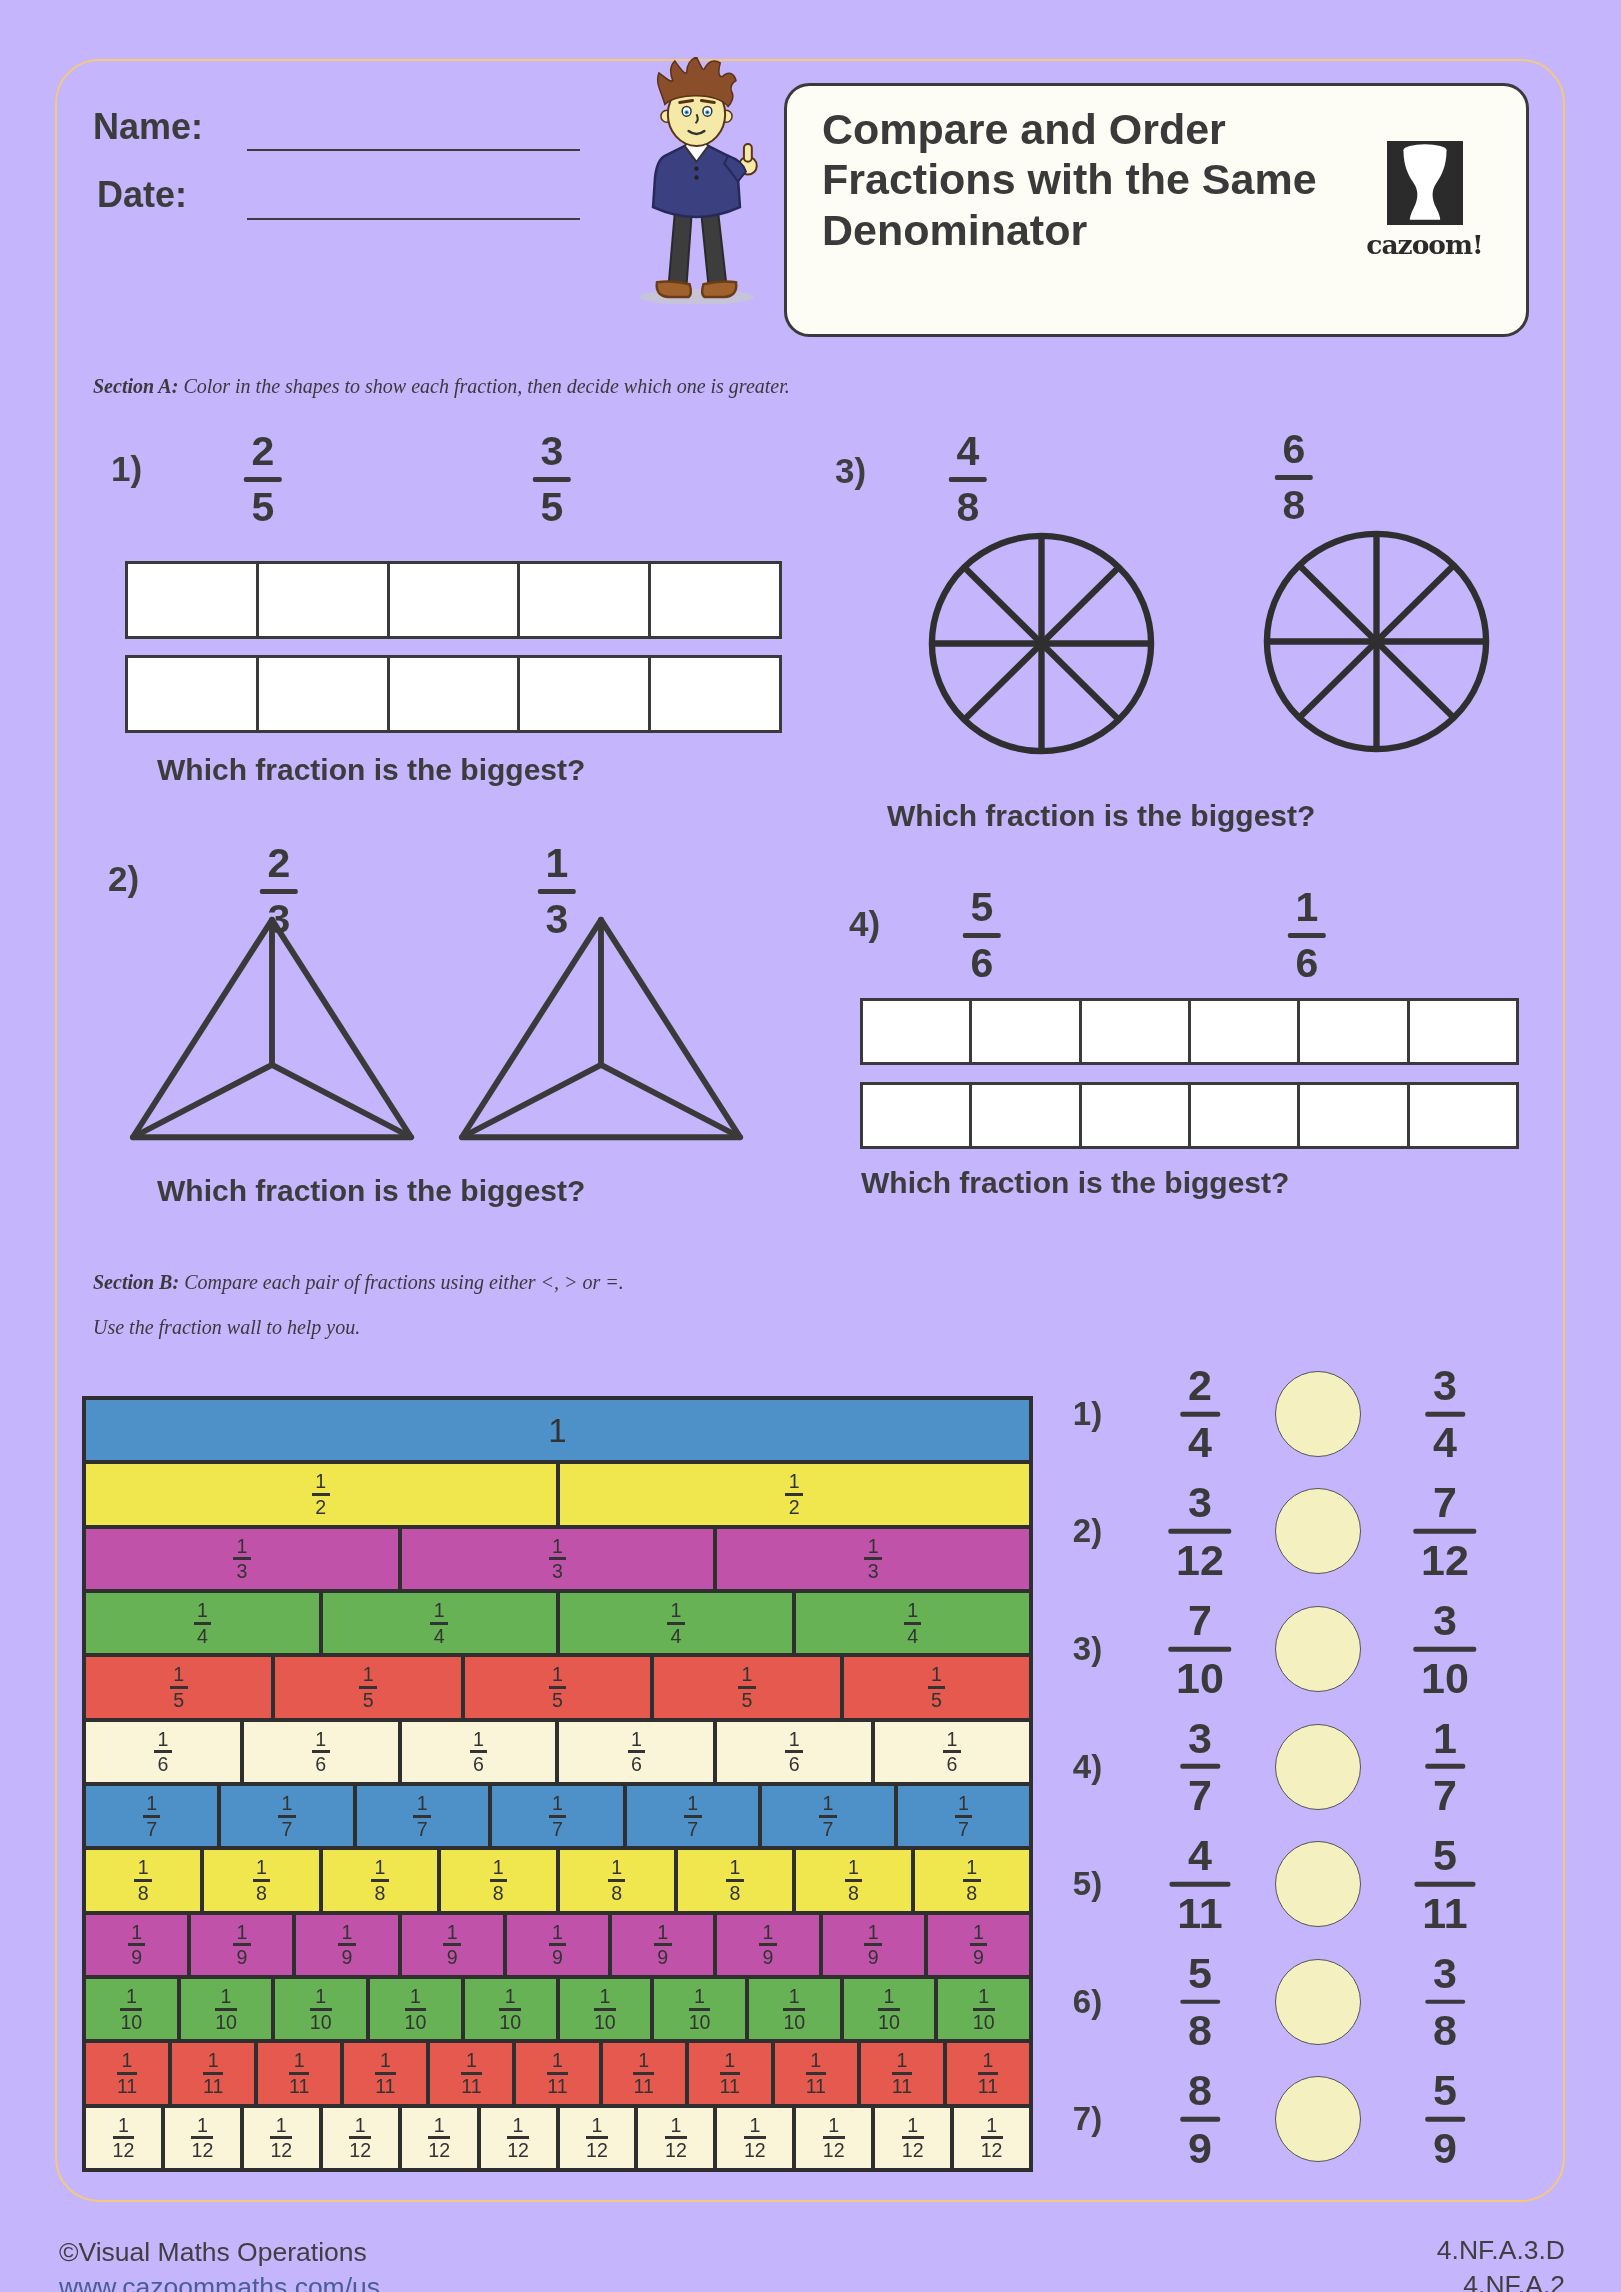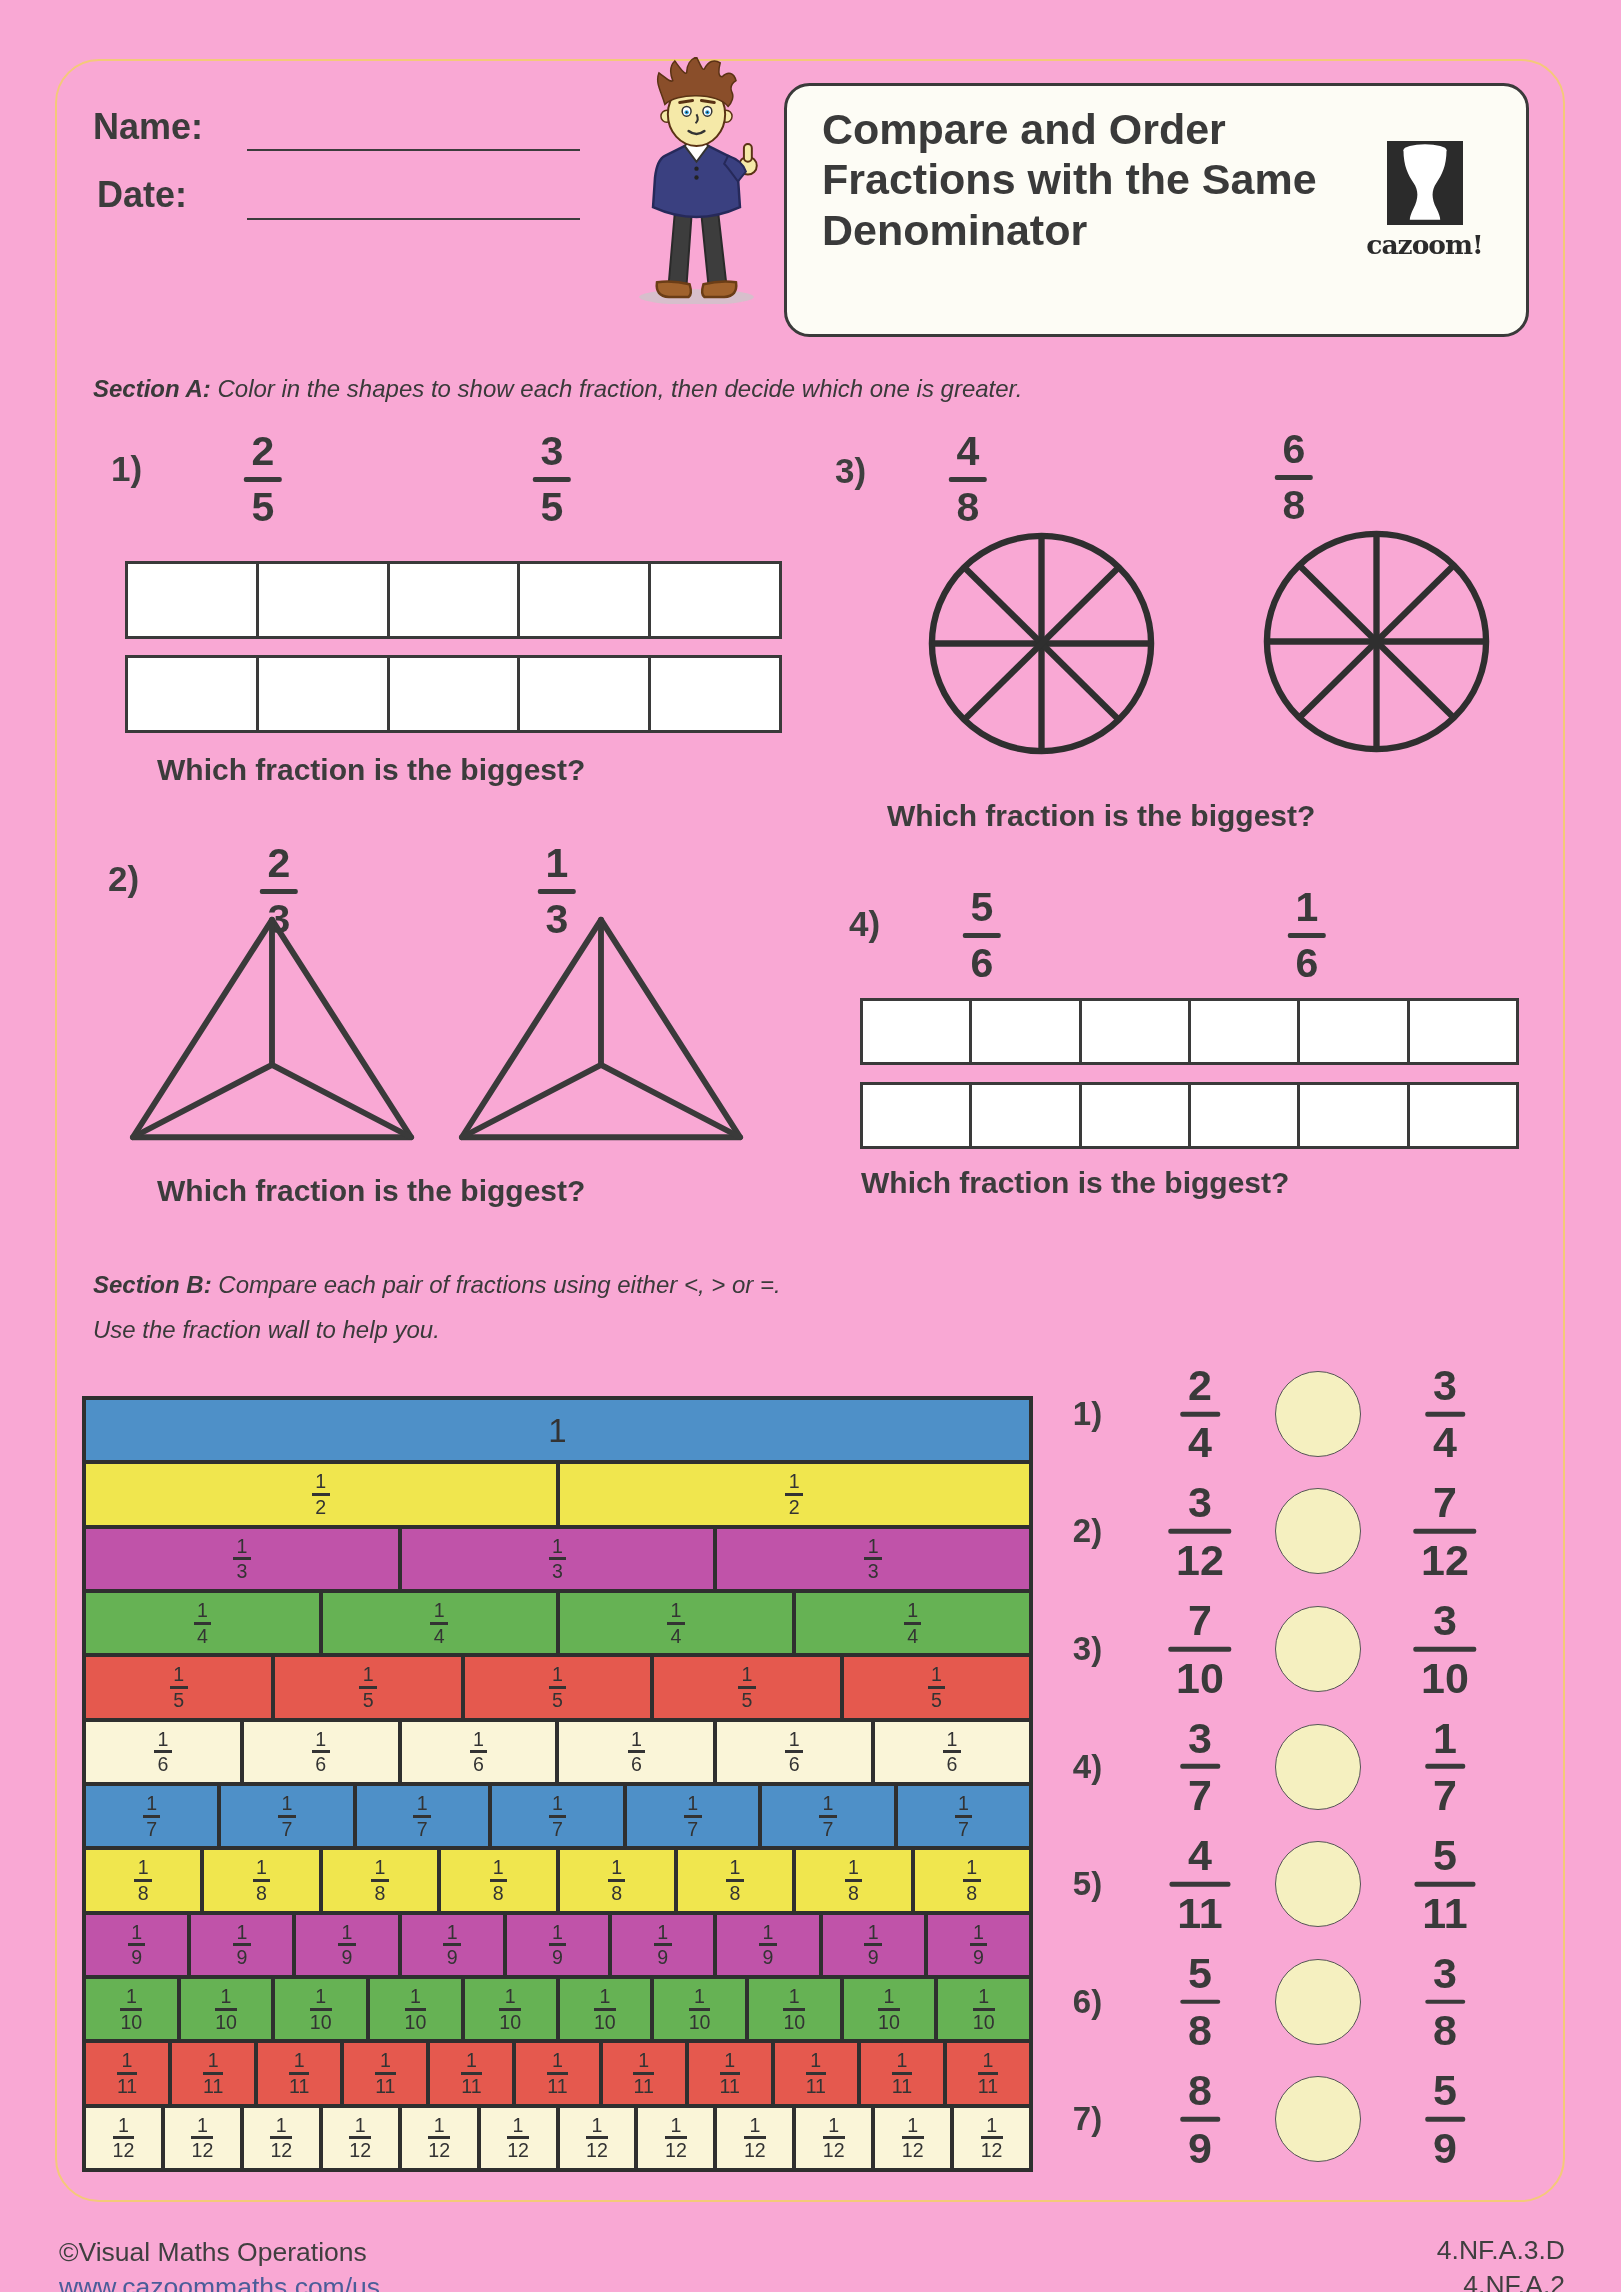--- a/index.html
+++ b/index.html
@@ -1,36 +1,36 @@
 <!DOCTYPE html>
 <html><head>
 <meta charset="utf-8">
 <style>
   html,body{margin:0;padding:0;background:#fff;}
-  #sheet{position:relative;width:1621px;height:2293px;background:#f9a8d4;
+  #sheet{position:relative;width:1621px;height:2293px;background:#c4b5fd;
          font-family:"Liberation Sans",sans-serif;color:#3a3a3a;overflow:hidden;}
   .abs{position:absolute;}
 
   
   .sheet-border{position:absolute;left:55px;top:59px;width:1506px;height:2139px;
     border:2.9px solid #F4C979;border-radius:44px;}
 
   
   .field-label{font-weight:bold;font-size:36px;color:#3c3c3c;}
   .write-line{position:absolute;height:0;border-bottom:2px solid #3c3c3c;}
   .title-box{position:absolute;left:784px;top:83px;width:745px;height:254px;background:#FDFCF5;
     border:3.9px solid #3a3a3a;border-radius:25.5px;box-sizing:border-box;}
   .title-text{position:absolute;left:35px;top:17.6px;width:549px;font-weight:bold;font-size:43px;
     line-height:1.18;color:#3a3a3a;}
   .logo-box{position:absolute;left:600px;top:55px;width:76px;height:84px;background:#2b2b2b;}
   .logo-caption{position:absolute;left:559px;top:143px;width:157px;text-align:center;
     font-family:"DejaVu Serif",serif;font-weight:bold;font-size:26.5px;color:#2b2b2b;letter-spacing:-1px;}
 
   
-  .sec-head{font-family:Liberation Sans, sans-serif;font-style:italic;font-size:24px;color:#3a3a3a;white-space:nowrap;}
+  .sec-head{font-family:Liberation Serif, serif;font-style:italic;font-size:20px;color:#3a3a3a;white-space:nowrap;}
   .sec-head .lead{font-weight:bold;}
 
   
   .prob-num{font-weight:bold;font-size:35px;color:#3f3f3f;}
   .question{font-weight:bold;font-size:30px;color:#3c3c3c;white-space:nowrap;}
 
   
   .frac-lg{display:inline-flex;flex-direction:column;align-items:center;font-weight:bold;color:#3a3a3a;}
   .frac-lg .num,.frac-lg .den{font-size:41px;line-height:1;padding:0 7.8px;}
   .frac-lg .bar{height:4.9px;background:#3a3a3a;align-self:stretch;margin:4.9px 0;border-radius:2px;}

